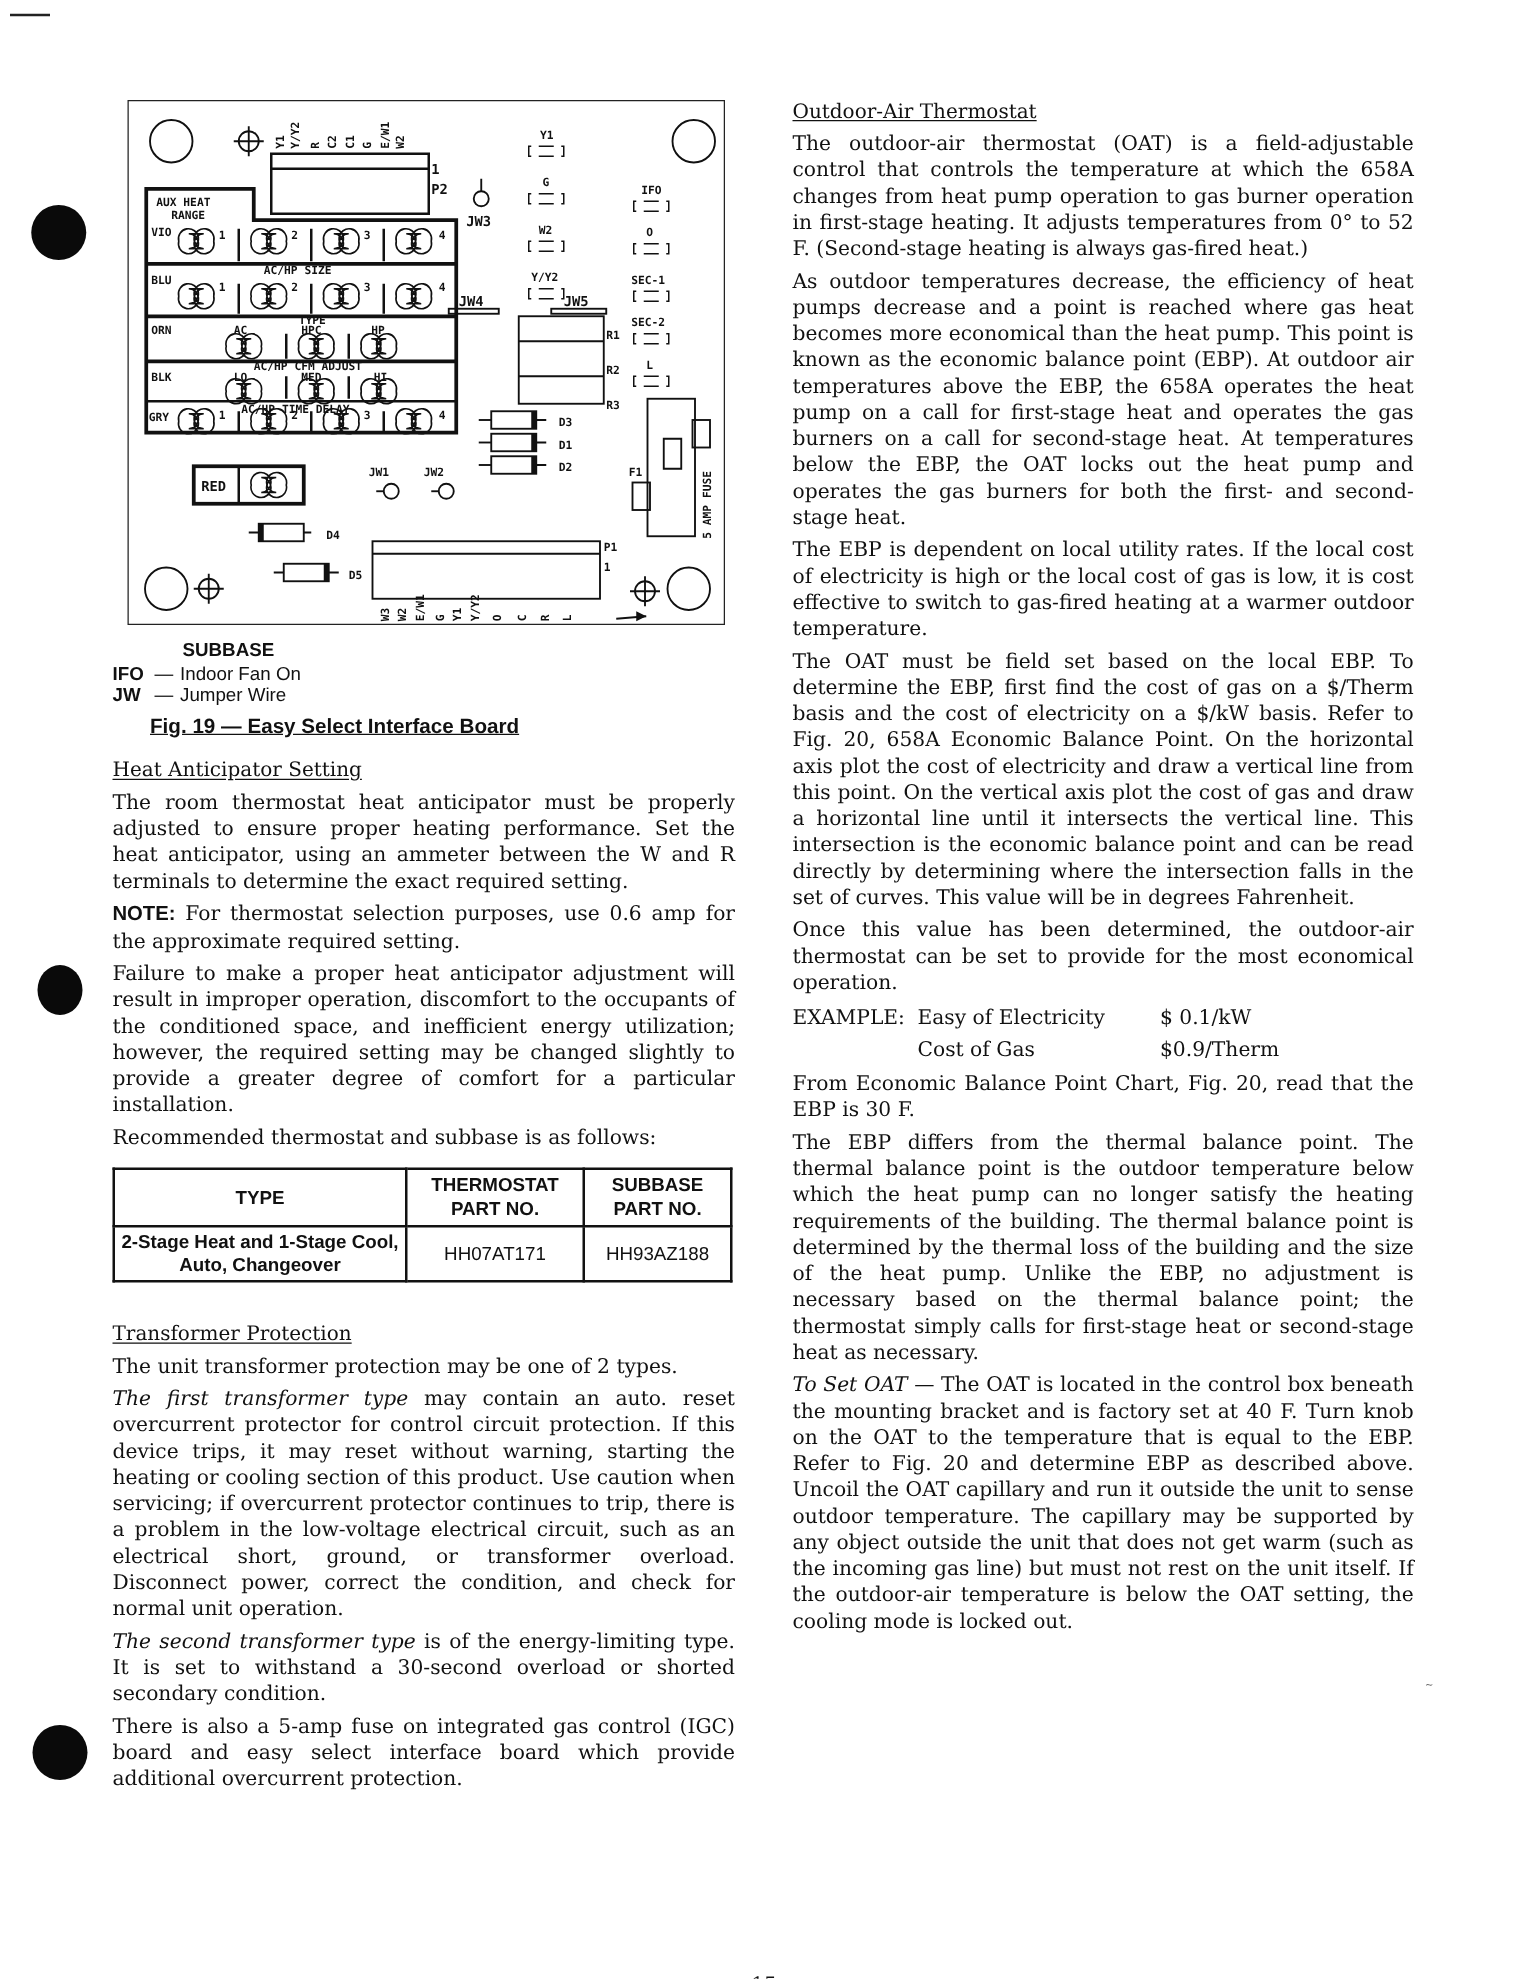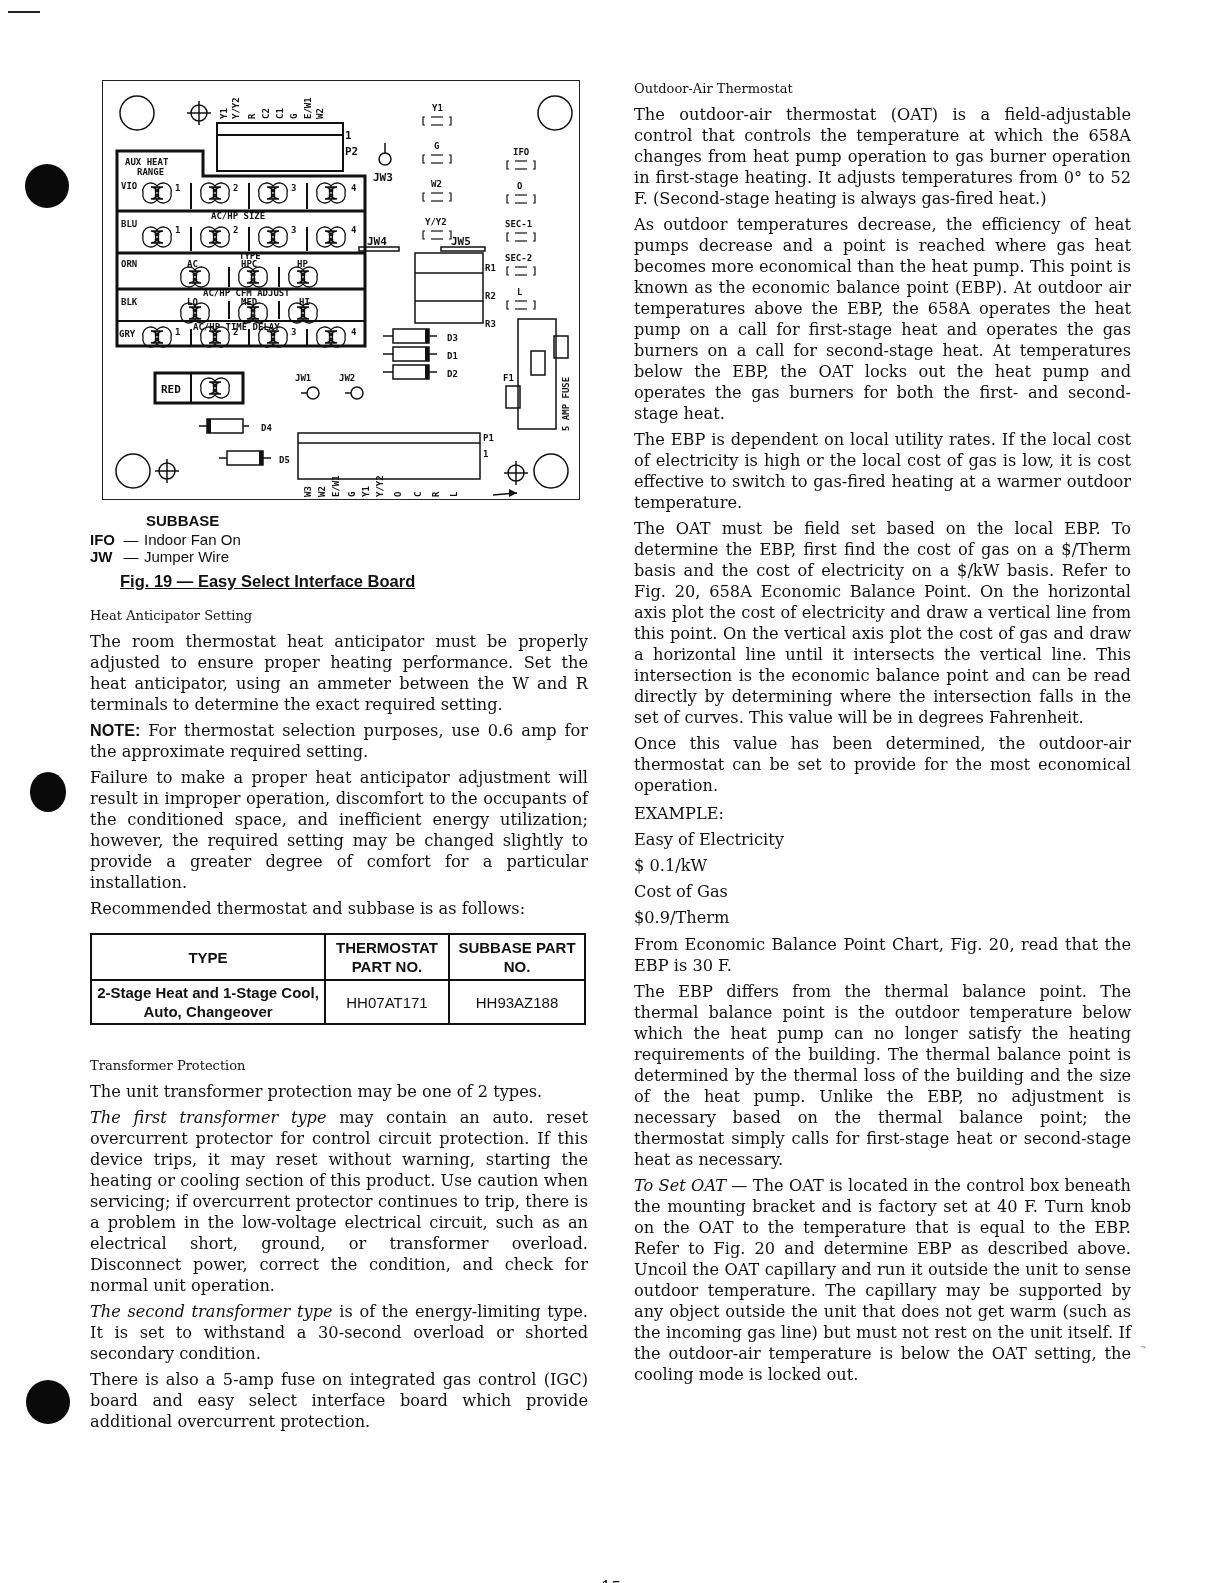--- a/index.html
+++ b/index.html
@@ -17,33 +17,33 @@
   .dlabel { font-family: "DejaVu Sans Mono", "Liberation Mono", monospace; font-size: 11px; fill: #111; font-weight: bold; }
   .dlabel-s { font-family: "DejaVu Sans Mono", "Liberation Mono", monospace; font-size: 9px; fill: #111; font-weight: bold; }
 
   .legend { margin-top: 12px; font-family: "Liberation Sans", "DejaVu Sans", sans-serif; font-size: 15px; line-height: 17px; }
   .legend-title { font-weight: bold; margin-left: 56px; font-size: 15px; margin-bottom: 2px; }
   .legend-row { display: flex; }
   .legend-abbr { font-weight: bold; width: 28px; }
   .legend-dash { width: 26px; text-align: center; }
   .fig-caption { font-family: "Liberation Sans", "DejaVu Sans", sans-serif; font-weight: bold; font-size: 16.5px; margin-top: 7px; margin-left: 30px; text-decoration: underline; }
 
-  h3.sec { font-weight: normal; font-size: 13px; text-underline-offset: 2px; margin-top: 14px; margin-bottom: 4px; line-height: 22px; }
+  h3.sec { font-weight: normal; font-size: 16px; text-decoration: underline; text-underline-offset: 2px; margin-top: 14px; margin-bottom: 4px; line-height: 22px; }
   p { font-size: 16.2px; line-height: 21px; text-align: justify; margin-bottom: 5px; }
   p .note-label { font-family: "Liberation Sans", "DejaVu Sans", sans-serif; font-weight: bold; }
   p em { }
 
   table.therm { width: 496px; border-collapse: collapse; margin-top: 14px; font-family: "Liberation Sans", "DejaVu Sans", sans-serif; font-size: 15px; }
   table.therm th, table.therm td { border: 2px solid #111; text-align: center; line-height: 19px; padding: 2px 4px; }
   table.therm th { font-weight: bold; height: 46px; }
   table.therm td.type { font-weight: bold; }
   table.therm td { height: 42px; }
 
   .example { font-size: 16.2px; line-height: 26px; }
-  .example-row { display: flex; flex-direction: column; }
+  .example-row { display: flex; }
   .ex-lbl { width: 100px; }
   .ex-item { width: 194px; }
 
   .page-num { position: absolute; left: 585px; top: 1578px; font-size: 16px; }
   .speck { position: absolute; left: 1140px; top: 1343px; font-size: 8px; color: #666; }
 </style>
 </head>
 <body>
 
 <div class="top-rule"></div>
@@ -348,21 +348,21 @@
   <h3 class="sec">Heat Anticipator Setting</h3>
   <p>The room thermostat heat anticipator must be properly adjusted to ensure proper heating performance. Set the heat anticipator, using an ammeter between the W and R terminals to determine the exact required setting.</p>
   <p><span class="note-label">NOTE:</span><span> For thermostat selection purposes, use 0.6 amp for the approximate required setting.</span></p>
   <p>Failure to make a proper heat anticipator adjustment will result in improper operation, discomfort to the occupants of the conditioned space, and inefficient energy utilization; however, the required setting may be changed slightly to provide a greater degree of comfort for a particular installation.</p>
   <p>Recommended thermostat and subbase is as follows:</p>
 
   <table class="therm">
     <thead>
       <tr>
         <th style="width:234px">TYPE</th>
-        <th style="width:124px">THERMOSTAT PART NO.</th>
+        <th style="width:142px">THERMOSTAT PART NO.</th>
         <th>SUBBASE PART NO.</th>
       </tr>
     </thead>
     <tbody>
       <tr>
         <td class="type">2-Stage Heat and 1-Stage Cool, Auto, Changeover</td>
         <td>HH07AT171</td>
         <td>HH93AZ188</td>
       </tr>
     </tbody>

